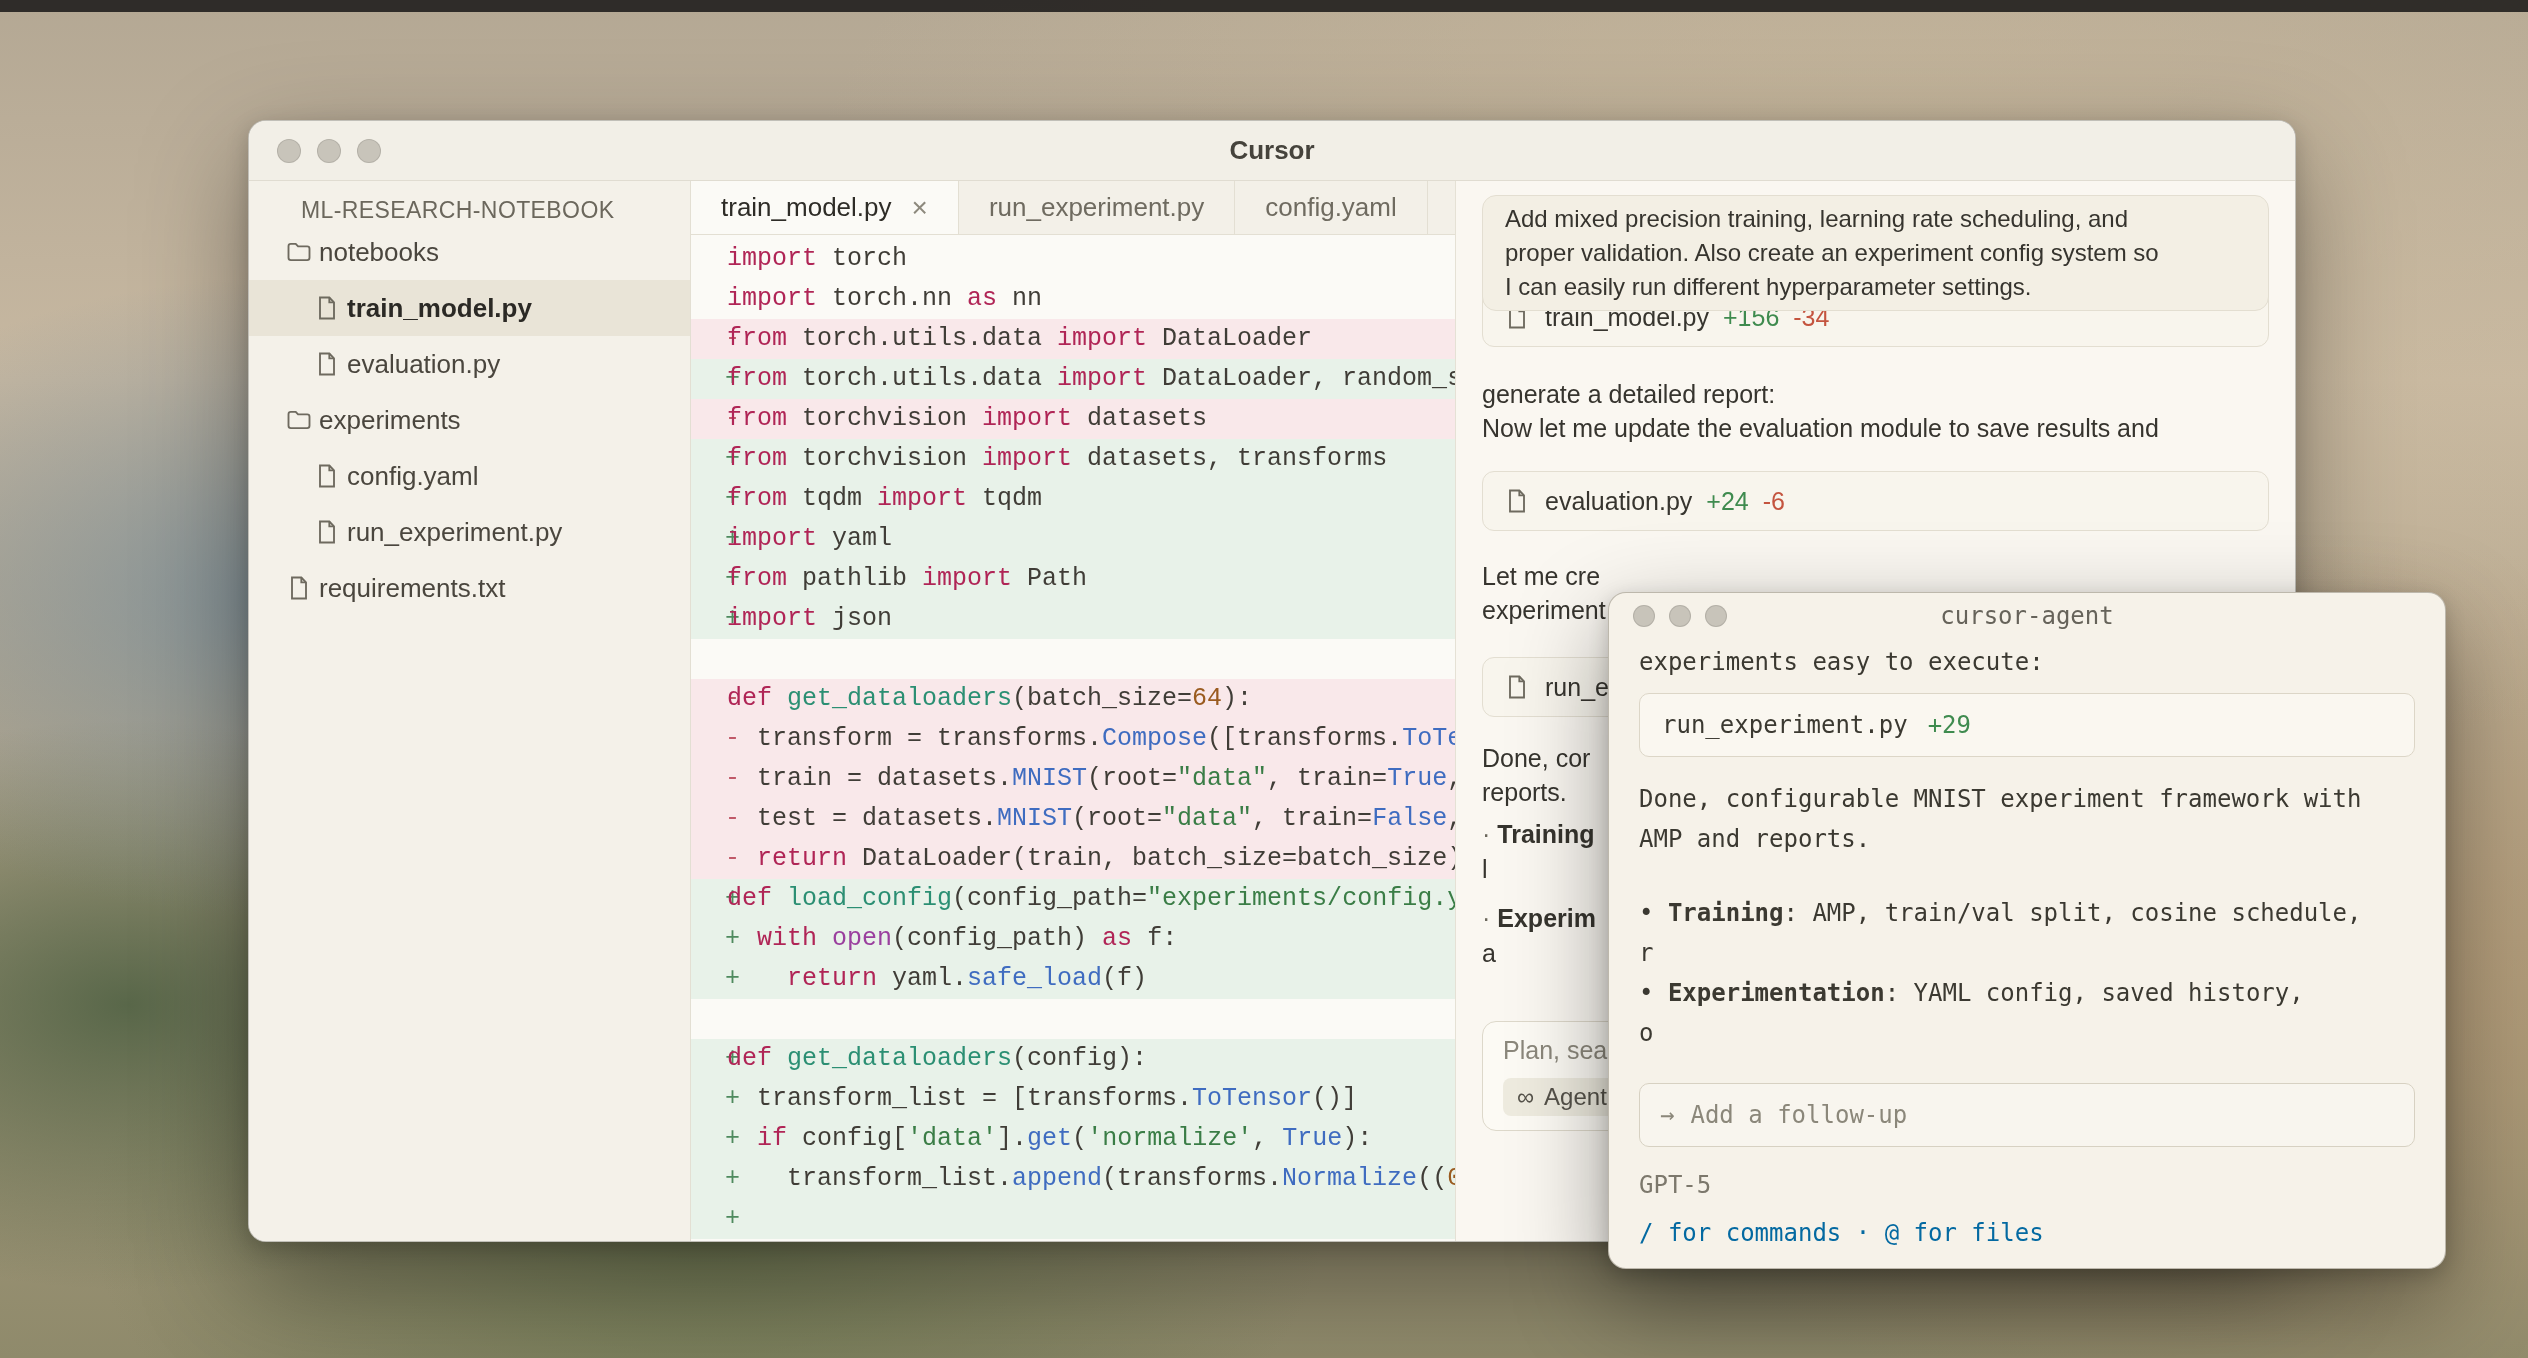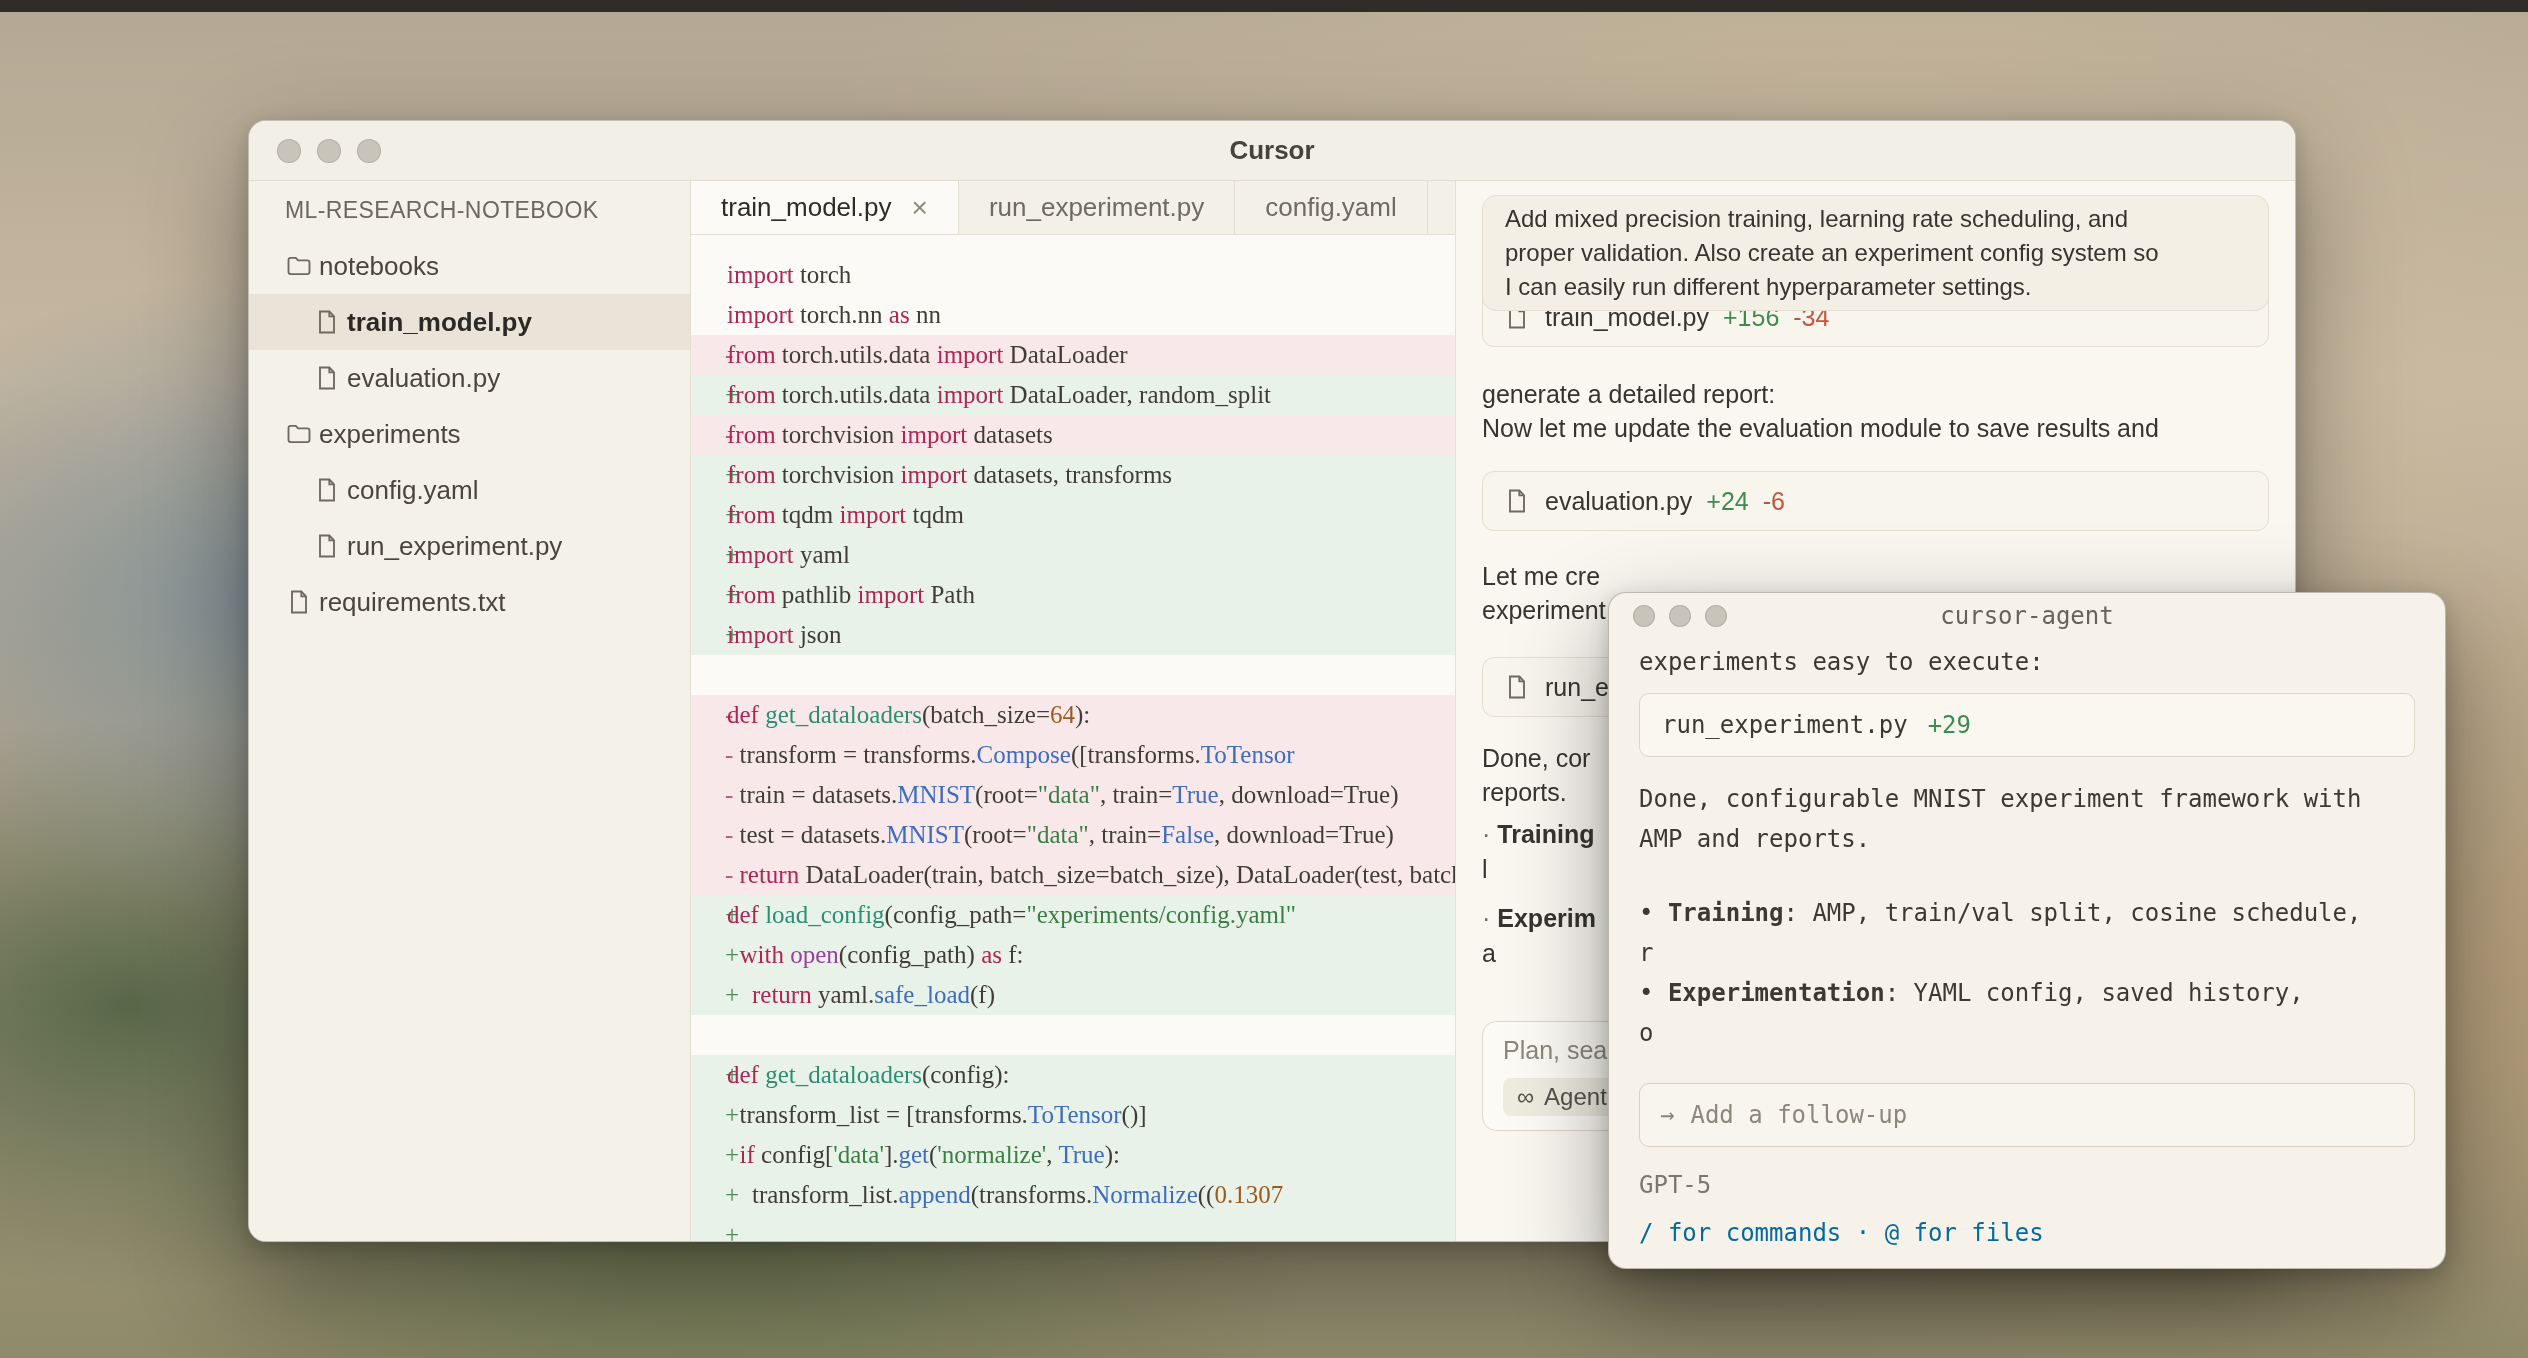--- a/index.html
+++ b/index.html
@@ -24,33 +24,33 @@
     box-shadow:0 40px 110px rgba(0,0,0,.38), 0 6px 22px rgba(0,0,0,.18); }
   .titlebar { height:60px; background:#f2efe7; border-bottom:1px solid #e0dcd1;
     display:flex; align-items:center; justify-content:center; position:relative; }
   .lights { position:absolute; left:28px; top:0; height:100%; display:flex; align-items:center; gap:16px; }
   .light { width:24px; height:24px; border-radius:50%; background:#c8c4ba; box-shadow:inset 0 0 0 1px rgba(0,0,0,.10); }
   .win-title { font-size:26px; font-weight:600; color:#46433c; }
   .win-body { display:flex; height:1061px; }
 
   
   .sidebar { width:442px; flex:0 0 442px; background:#f4f1e9; border-right:1px solid #e3dfd3; padding-top:16px; }
-  .sb-title { padding-left:36px; font-size:23px; color:#6b675c; letter-spacing:.4px; margin-bottom:14px; }
+  .sb-title { padding-left:52px; font-size:23px; color:#6b675c; letter-spacing:.4px; }
   .sb-item { height:56px; display:flex; align-items:center; gap:6px; font-size:26px; color:#4a463e; cursor:default; }
   .sb-item.sel { background:#e9e4d7; color:#2b2925; font-weight:700; }
   .ficon { width:28px; height:28px; display:inline-flex; flex:0 0 28px; }
   .ficon svg { width:28px; height:28px; }
 
   
   .editor-col { flex:1; min-width:0; display:flex; flex-direction:column; background:#fbfaf6; }
   .tabbar { height:54px; flex:0 0 54px; display:flex; background:#f3f0e8; border-bottom:1px solid #e3dfd3; }
   .tab { display:flex; align-items:center; gap:20px; padding:0 30px; font-size:26px; color:#6f6b60; border-right:1px solid #e3dfd3; white-space:nowrap; }
   .tab.active { background:#fbfaf6; color:#2e2c27; }
   .tab-close { color:#8d897d; font-size:28px; line-height:1; }
-  .code { flex:1; overflow:hidden; padding-top:20px; font-family:Liberation Serif, serif; font-size:25px; }
+  .code { flex:1; overflow:hidden; padding-top:4px; font-family:Liberation Mono, monospace; font-size:25px; }
   .crow { height:40px; line-height:40px; white-space:pre; display:flex; overflow:hidden; }
   .crow.add { background:#e8f2e9; }
   .crow.del { background:#f9e8ea; }
   .gut { flex:0 0 36px; padding-left:34px; width:36px; }
   .gut.add { color:#4e8a5e; } .gut.del { color:#c05868; }
   .ctext { white-space:pre; }
   .tk-kw{color:#b02556} .tk-fn{color:#2b8f73} .tk-call{color:#3f6cc0}
   .tk-str{color:#3a7d46} .tk-num{color:#9a5b1f} .tk-bool{color:#3f6cc0}
   .tk-bi{color:#9a3f9e} .tk-pl{color:#403d37}
 

